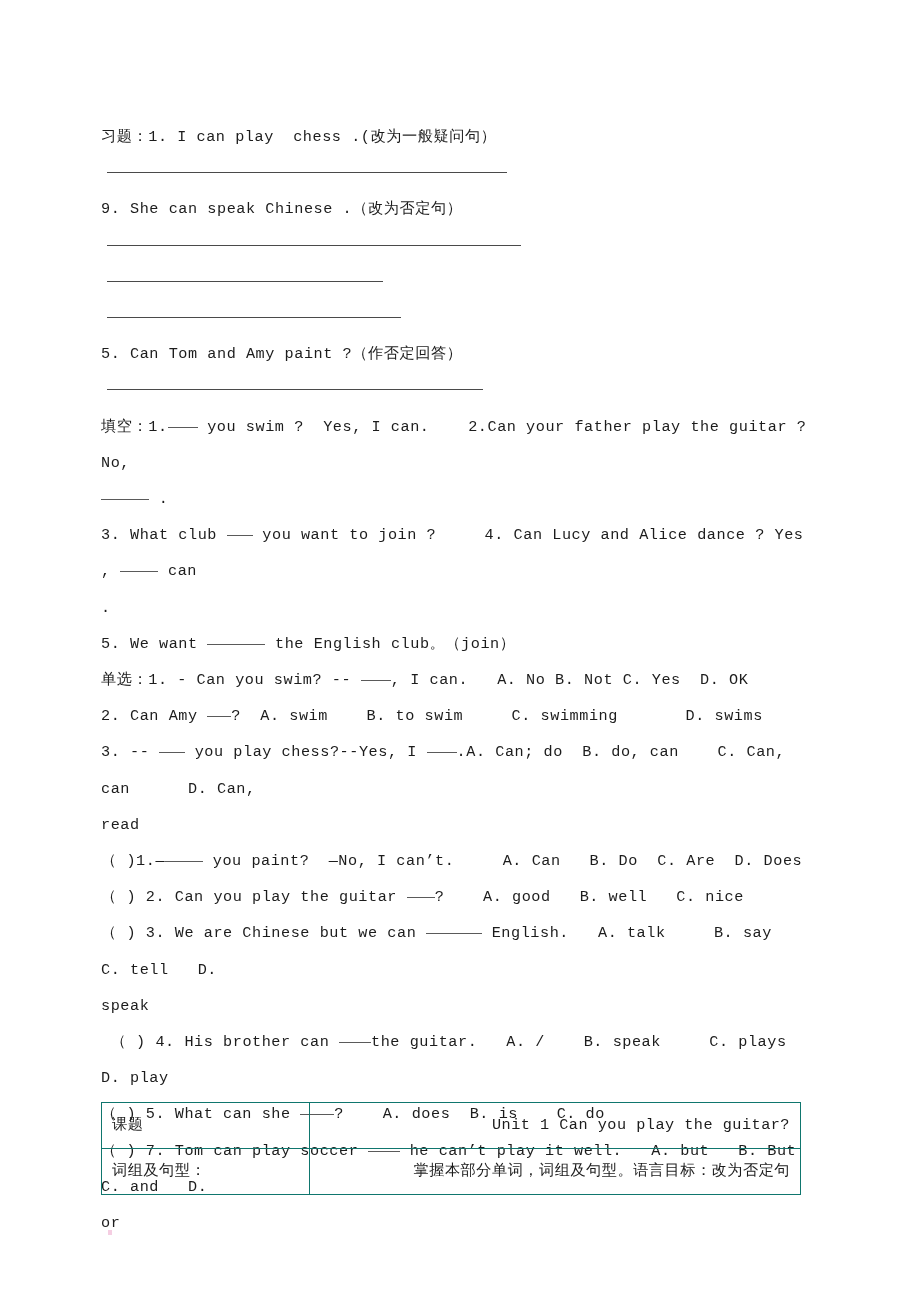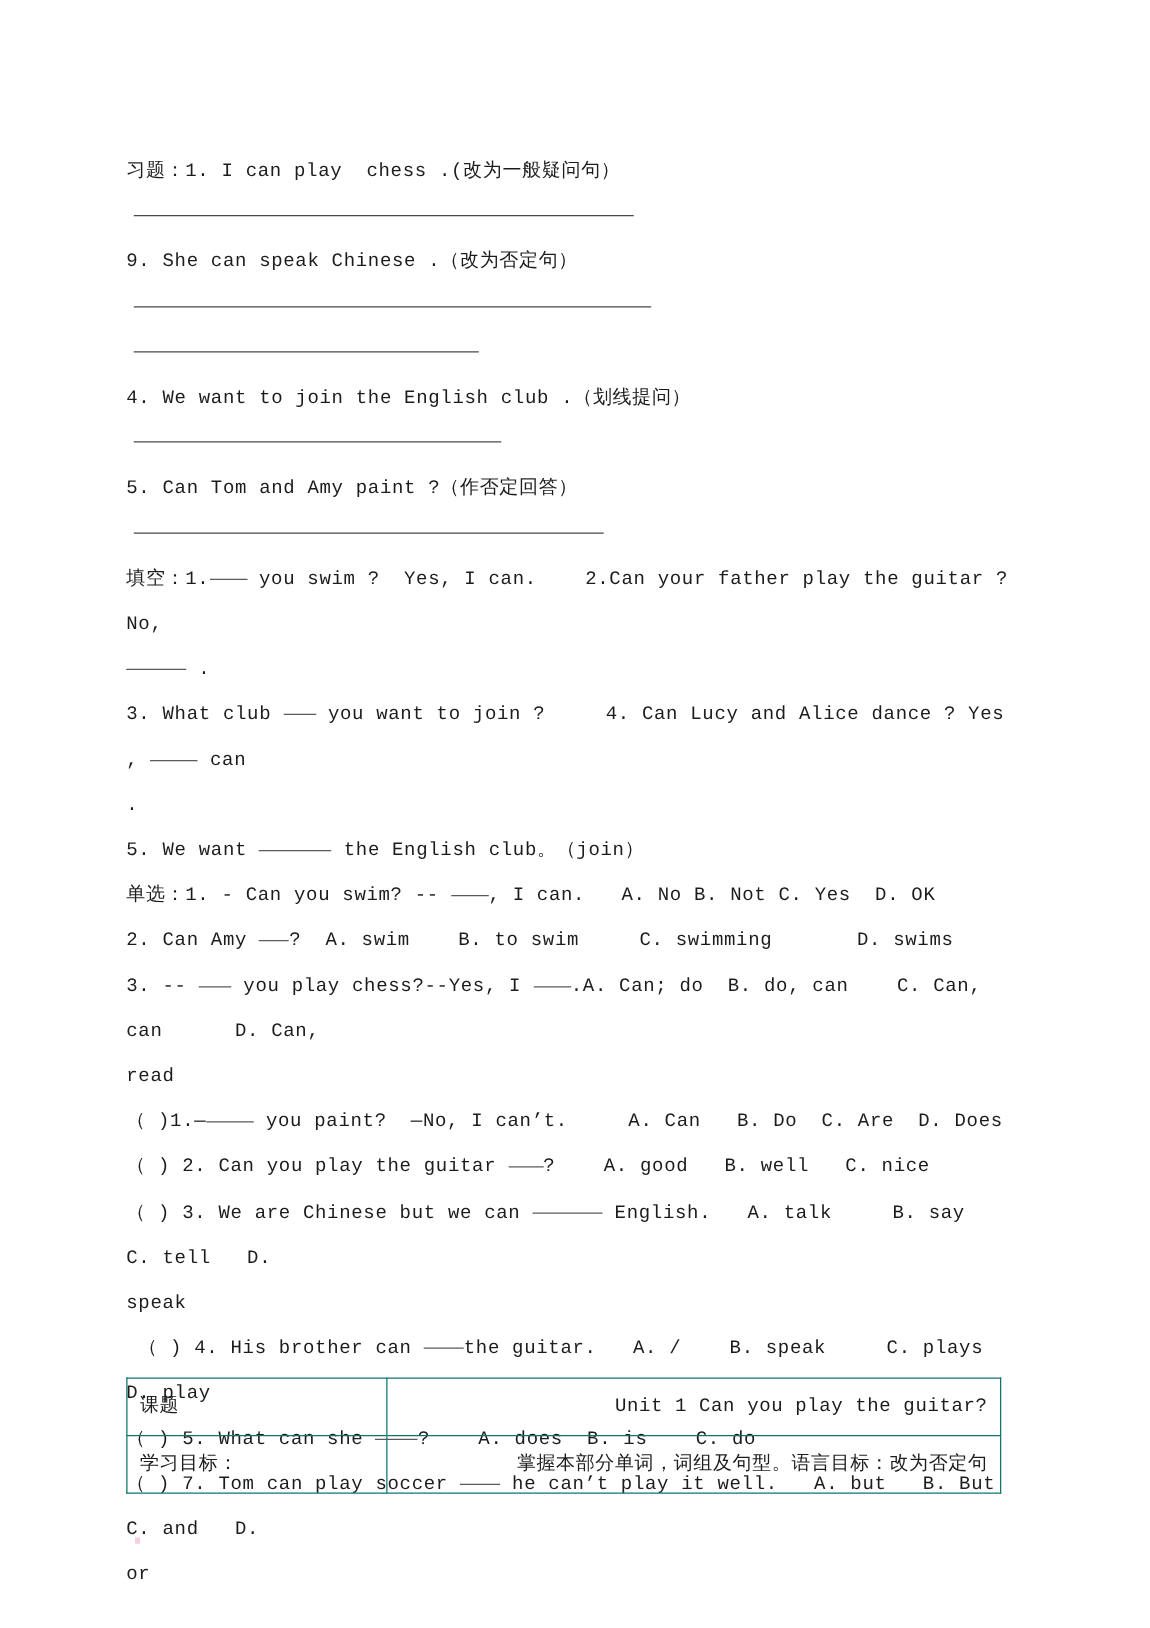--- a/index.html
+++ b/index.html
@@ -96,21 +96,21 @@
 <div id="page">
 
   <div class="doc-body">
 
     <div class="line"><span>习题：1. I can play  chess .(改为一般疑问句）</span><span class="rule-fill" style="width:400px;margin-left:6px;"></span></div>
 
     <div class="line"><span>9. She can speak Chinese .（改为否定句）</span><span class="rule-fill" style="width:414px;margin-left:6px;"></span></div>
 
     <div class="line"><span class="rule-fill" style="width:276px;margin-left:6px;"></span></div>
 
-    <div class="line"><span>4. We want to join the English club .（划线提问）</span><span class="rule-fill" style="width:294px;margin-left:6px;"></span></div>
+    <div class="line"><span class="rule-fill" style="width:294px;margin-left:6px;"></span></div>
 
     <div class="line"><span>5. Can Tom and Amy paint ?（作否定回答）</span><span class="rule-fill" style="width:376px;margin-left:6px;"></span></div>
 
     <div class="line">填空：1.<span class="blank" style="width:30px;"></span> you swim ?  Yes, I can.    2.Can your father play the guitar ?   No,</div>
 
     <div class="line"><span class="blank" style="width:48px;"></span> .</div>
 
     <div class="line">3. What club <span class="blank" style="width:26px;"></span> you want to join ?     4. Can Lucy and Alice dance ? Yes , <span class="blank" style="width:38px;"></span> can</div>
 
     <div class="line">.</div>
@@ -144,21 +144,21 @@
 
   </div>
 
   <table class="info-table">
     <tbody>
       <tr>
         <td class="c-label">课题</td>
         <td class="c-value">Unit 1 Can you play the guitar?</td>
       </tr>
       <tr>
-        <td class="c-label">学习目标：</td>
+        <td class="c-label">词组及句型：</td>
         <td class="c-value">掌握本部分单词，词组及句型。语言目标：改为否定句</td>
       </tr>
     </tbody>
   </table>
 
   <div class="artifact-dot"></div>
 
 </div>
 
 </body></html>

